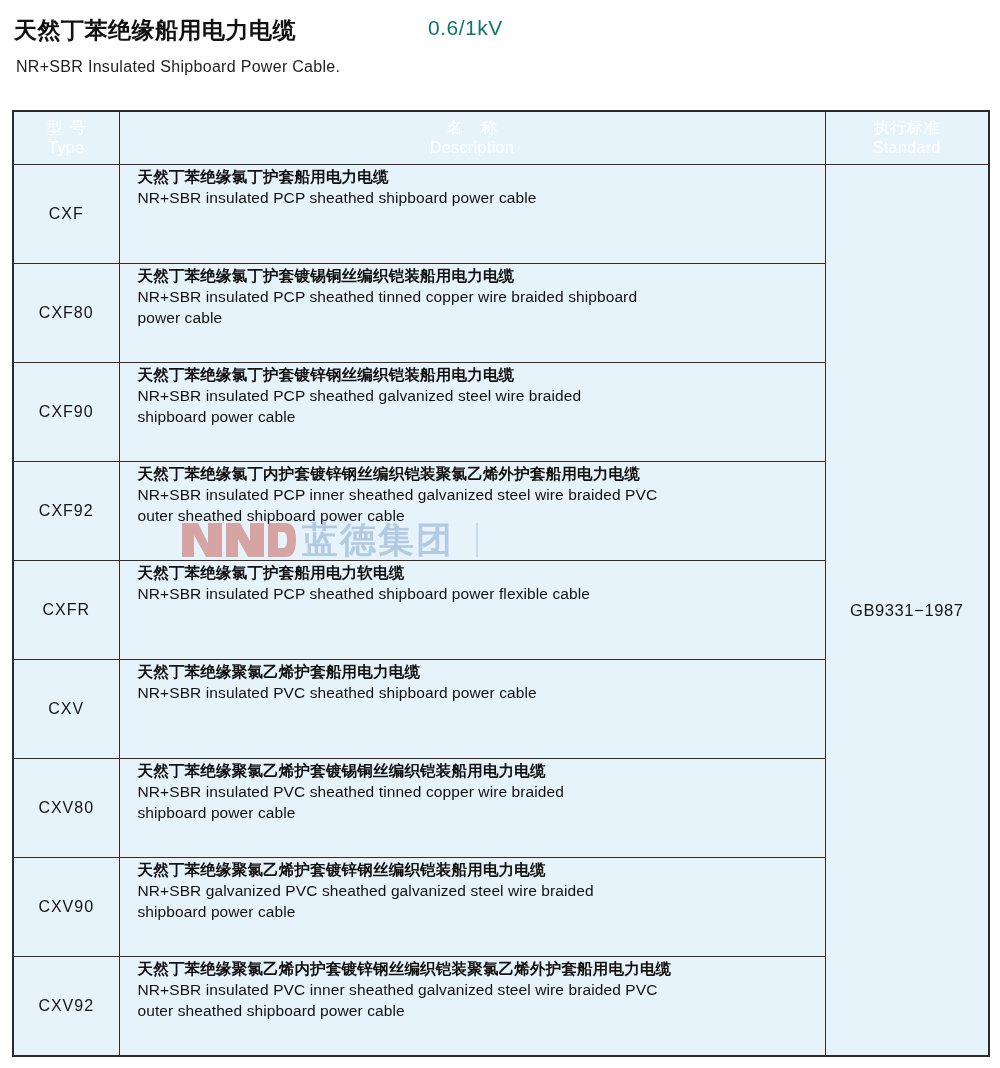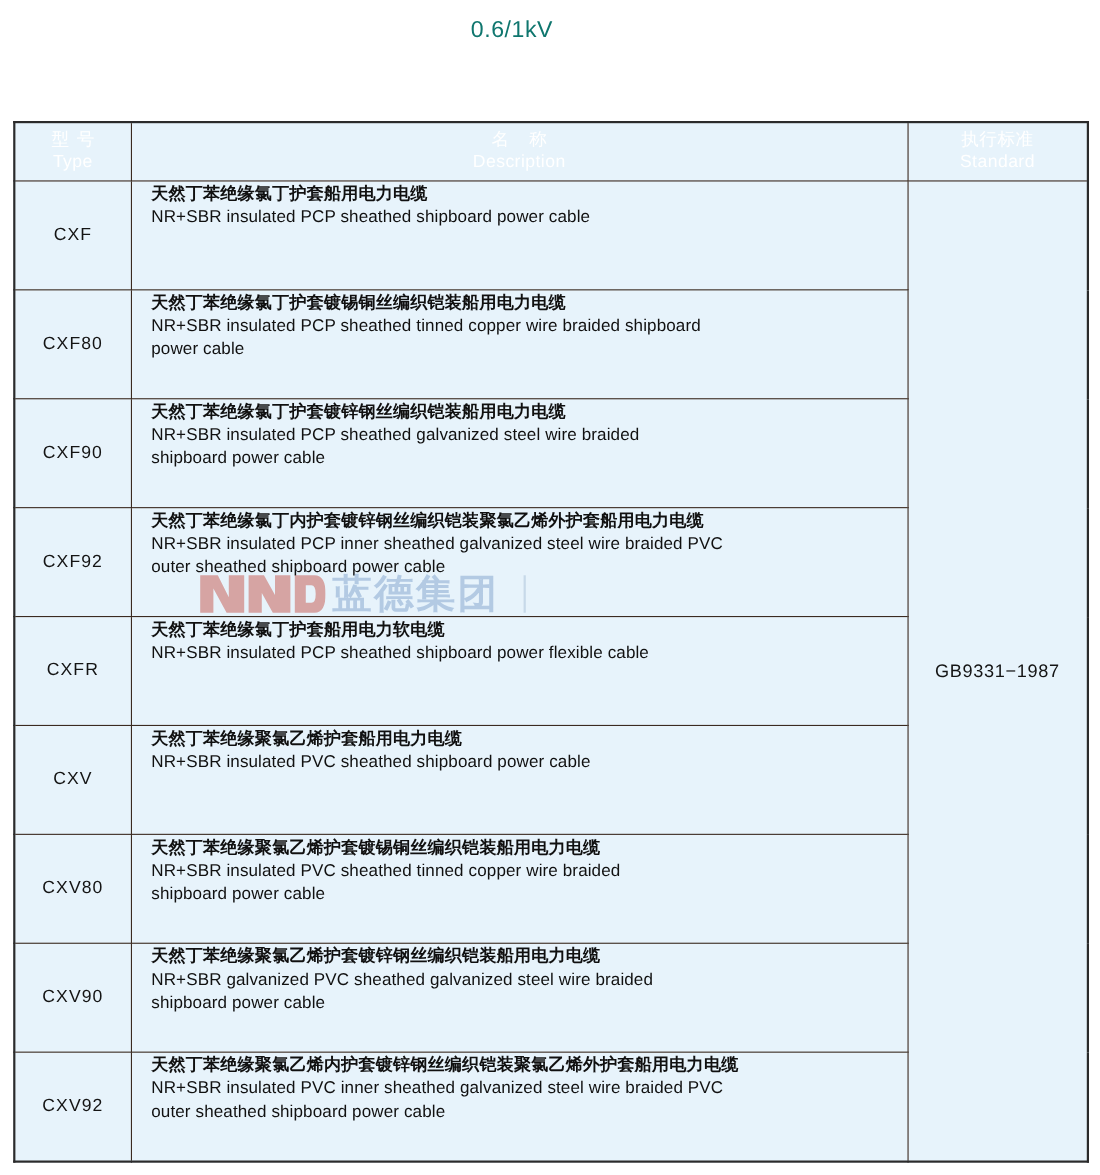--- a/index.html
+++ b/index.html
@@ -183,21 +183,23 @@
     font-size: 26px;
     color: #8fa6bb;
     letter-spacing: 2px;
     white-space: nowrap;
   }
 </style>
 </head>
 <body>
 
 <div class="page-header">
+  <div class="title-cn">天然丁苯绝缘船用电力电缆</div>
   <div class="title-kv">0.6/1kV</div>
+  <div class="title-en">NR+SBR Insulated Shipboard Power Cable.</div>
 </div>
 
 <table class="cable-table">
   <colgroup>
     <col class="c-type">
     <col class="c-desc">
     <col class="c-standard">
   </colgroup>
   <thead>
     <tr>

